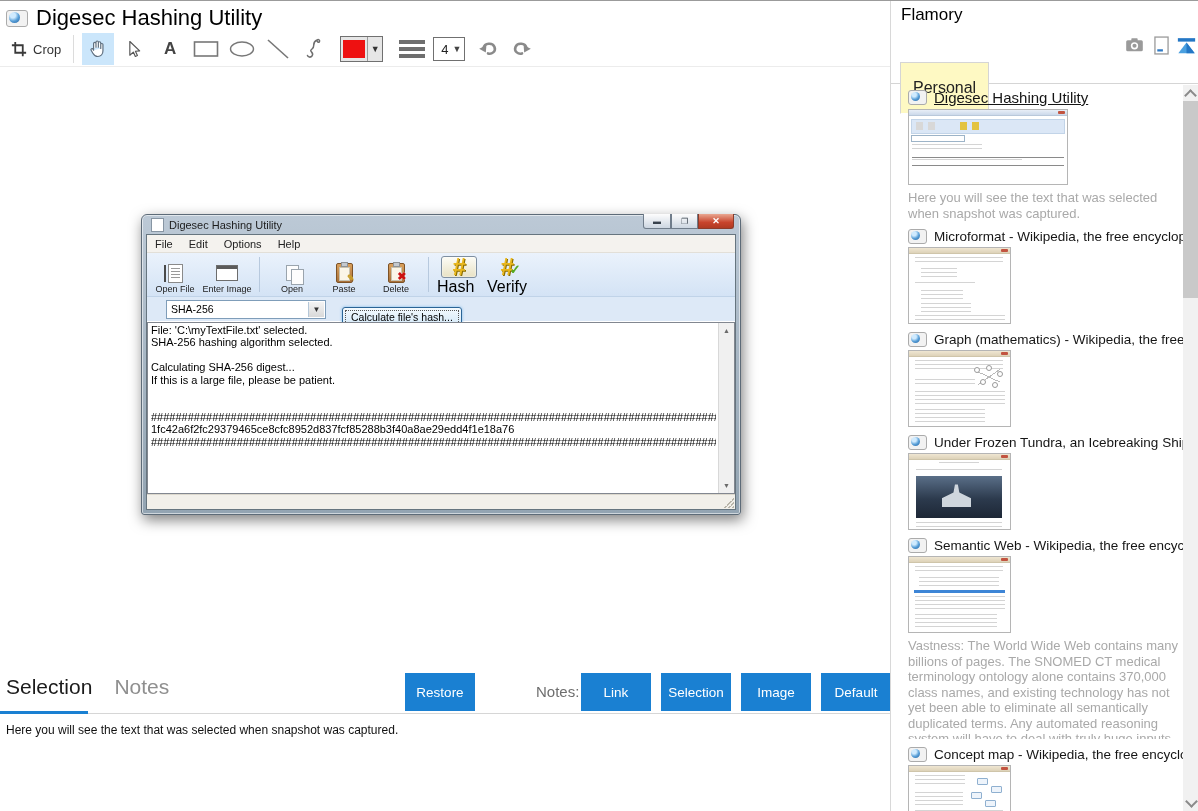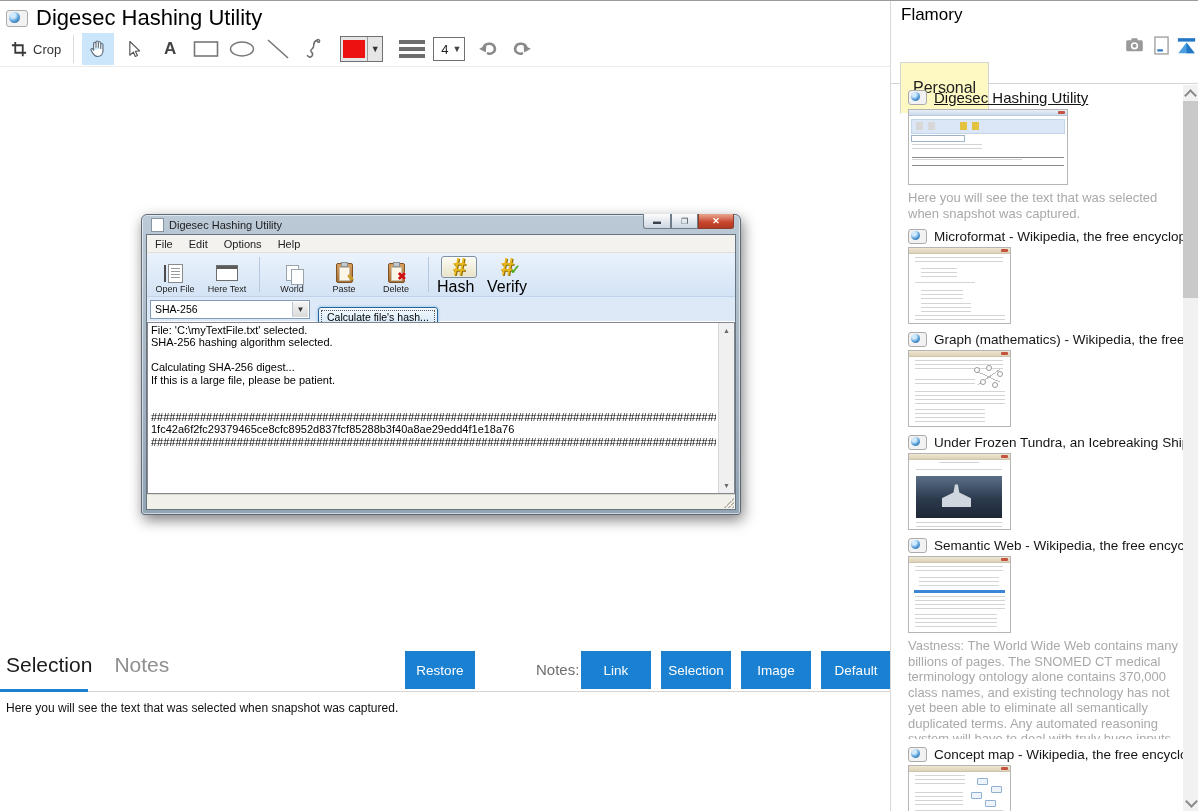--- a/index.html
+++ b/index.html
@@ -61,36 +61,36 @@
   .ic-clip::after{content:"";position:absolute;left:4px;top:-2px;width:5px;height:3px;background:#c4c9ce;border:1px solid #8c9196;}
   .ic-clip .ovr{position:absolute;right:-3px;bottom:-1px;font-size:11px;font-weight:bold;}
   .ic-clip .ovr.pencil{color:#caa02c;font-size:9px;}
   .ic-clip .ovr.redx{color:#cc1111;text-shadow:0 0 1px #fff;}
   .hashbtn{margin:3px 2px 0 2px;width:44px;display:flex;flex-direction:column;align-items:center;}
   .hash-face{width:34px;height:26px;display:flex;align-items:center;justify-content:center;border-radius:3px;border:1px solid transparent;}
   .hashbtn.sel .hash-face{border-color:#7e8fa1;background:linear-gradient(#fcfcf6,#e8e2c4);box-shadow:inset 0 0 2px #fff;}
   .hash-glyph{font-size:24px;font-weight:bold;font-style:italic;color:#eab81e;text-shadow:1px 1px 0 #8a6d00;line-height:20px;}
   .hash-check{position:relative;}
   .hash-check::after{content:"✓";position:absolute;right:-7px;bottom:-3px;color:#55aa22;font-size:13px;font-weight:bold;font-style:normal;text-shadow:none;}
-  .ss-comborow{height:24px;background:#dde9f7;display:flex;align-items:center;padding-left:3px;gap:8px;}
+  .ss-comborow{height:24px;background:#dde9f7;display:flex;align-items:center;padding-left:19px;gap:16px;}
   .ss-combo{width:160px;height:19px;background:#fff;border:1px solid #7f9db9;display:flex;align-items:center;justify-content:space-between;font-size:10.5px;color:#000;padding-left:4px;box-sizing:border-box;}
   .ss-combo .drop{width:15px;height:15px;background:linear-gradient(#f4f4f4,#d9d9d9);border-left:1px solid #b5c7d8;font-size:8px;display:flex;align-items:center;justify-content:center;color:#333;margin-right:1px;}
   .ss-calc{height:20px;padding:0 8px;font-size:10.5px;color:#000;border:1px solid #2a6496;border-radius:3px;
     background:linear-gradient(#f4fafe,#d3e8f8);outline:1px dotted #555;outline-offset:-4px;box-shadow:0 0 3px #7ab8e8;margin-top:16px;}
   .ss-text{flex:1;border:1px solid #828790;margin:1px 0 0 0;background:#fff;position:relative;overflow:hidden;}
   .ss-text-inner{position:absolute;left:3px;top:1px;right:18px;bottom:0;font-size:11px;line-height:12.4px;color:#000;}
   .log-line{white-space:pre;overflow:hidden;min-height:12.4px;}
   .ss-vscroll{position:absolute;right:0;top:0;bottom:0;width:15px;background:#f0f0f0;border-left:1px solid #d8d8d8;}
   .ss-vscroll .sbtn{height:15px;display:flex;align-items:center;justify-content:center;color:#6a6a6a;font-size:7px;}
   .ss-vscroll .sbtn.down{position:absolute;bottom:0;left:0;right:0;}
   .ss-status{height:14px;background:#f2f0ea;border-top:1px solid #dcd8cd;position:relative;}
   .grip{position:absolute;right:1px;bottom:1px;width:10px;height:10px;
     background:linear-gradient(135deg, transparent 0 50%, #b9b5a9 50% 58%, transparent 58% 70%, #b9b5a9 70% 78%, transparent 78% 90%, #b9b5a9 90%);}
   
-  #bottom{position:absolute;left:0;top:648px;width:890px;height:141px;background:#fff;}
+  #bottom{position:absolute;left:0;top:670px;width:890px;height:141px;background:#fff;}
   .btabs{position:absolute;left:6px;top:4px;display:flex;gap:22px;align-items:baseline;}
   .btab{font-size:21px;color:#1b1b1b;}
   .btab.inactive{color:#8f8f8f;}
   .tabs-line{position:absolute;left:0;top:42px;width:890px;height:1px;background:#d6d6d6;}
   .tabs-underline{position:absolute;left:0;top:40px;width:88px;height:3px;background:#1a80d2;}
   .sel-text{position:absolute;left:6px;top:52px;font-size:12px;color:#111;}
   .blue-btn{position:absolute;top:2px;height:38px;background:#1a80d2;color:#fff;font-size:13.5px;border:none;
     display:flex;align-items:center;justify-content:center;width:70px;cursor:default;}
   .paste-lbl{position:absolute;left:536px;top:12px;font-size:15px;color:#6e6e6e;}
   
@@ -241,26 +241,26 @@
       </div>
       <div class="ss-toolbar">
         <div class="ss-tbtn">
           <span class="ic-page">
               <span class="ic-openbar"></span>
             </span>
           <span class="lbl">Open File</span>
         </div>
         <div class="ss-tbtn">
           <span class="ic-window"></span>
-          <span class="lbl">Here Text</span>
+          <span class="lbl">Enter Image</span>
         </div>
         <div class="ss-sep"></div>
         <div class="ss-tbtn">
           <span class="ic-copy"></span>
-          <span class="lbl">World</span>
+          <span class="lbl">Open</span>
         </div>
         <div class="ss-tbtn">
           <span class="ic-clip">
               <span class="ovr pencil">✎</span>
             </span>
           <span class="lbl">Paste</span>
         </div>
         <div class="ss-tbtn">
           <span class="ic-clip">
               <span class="ovr redx">✖</span>

